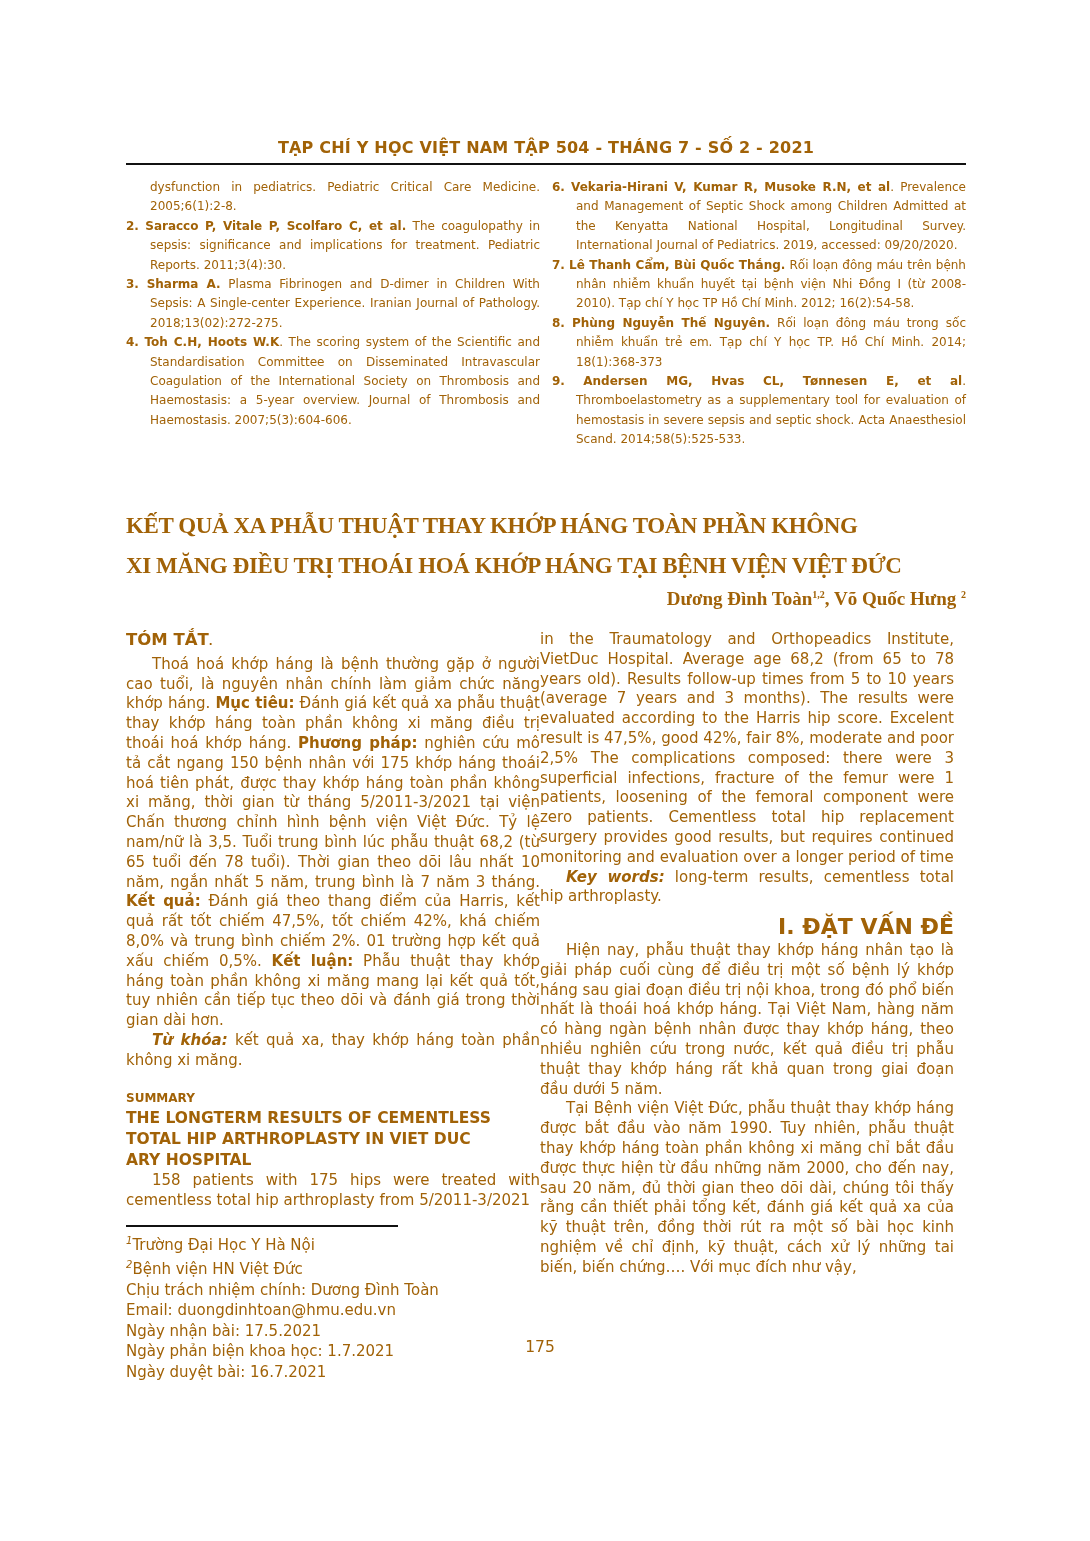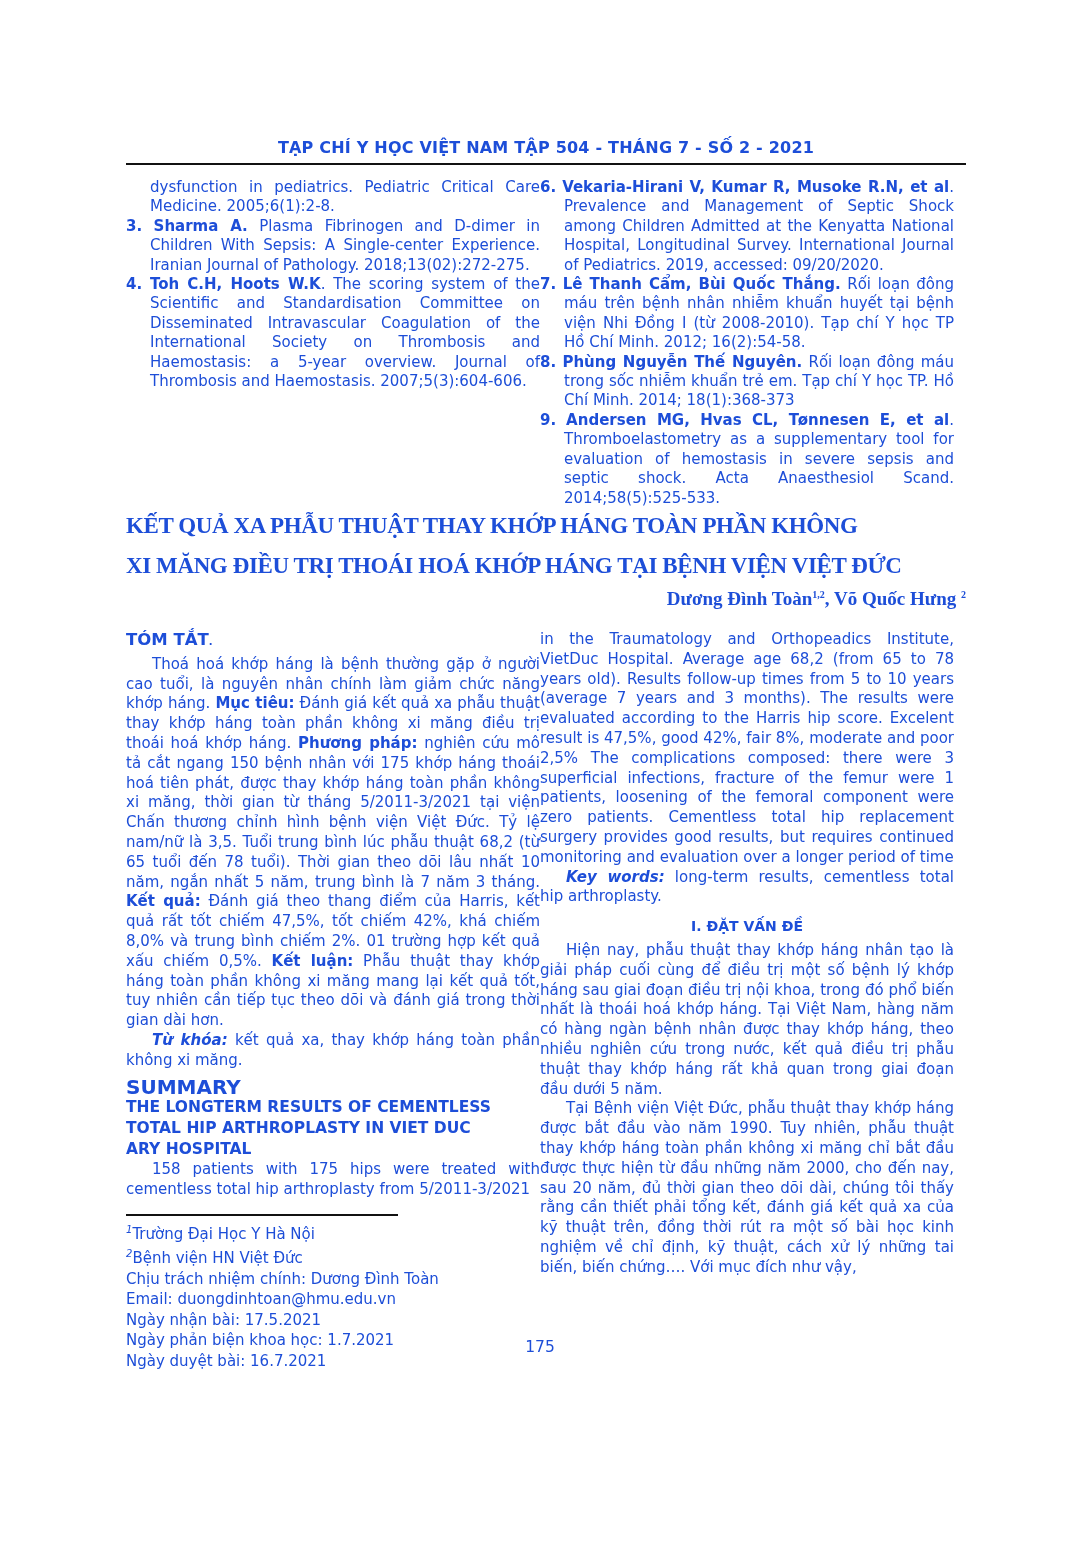--- a/index.html
+++ b/index.html
@@ -1,68 +1,69 @@
 <!DOCTYPE html>
 <html lang="vi"><head>
 <meta charset="utf-8">
 <style>
   html,body{margin:0;padding:0;background:#ffffff;}
-  .page{position:relative;width:1090px;height:1541px;background:#ffffff;color:#1d4ed8;
+  .page{position:relative;width:1090px;height:1541px;background:#ffffff;color:#a16207;
         font-family:"DejaVu Sans",sans-serif;overflow:hidden;}
   .serif{font-family:"Liberation Serif","DejaVu Serif",serif;}
   .b{font-weight:bold;}
   .bi{font-weight:bold;font-style:italic;}
   .i{}
 
   .journal-header{position:absolute;left:126px;top:138px;width:840px;text-align:center;
     font-weight:bold;font-size:16px;letter-spacing:.2px;border-bottom:2px solid #111;
     padding-bottom:6px;}
 
-  .refs{position:absolute;left:126px;top:178px;width:840px;display:flex;
-    font-size:15px;line-height:19.4px;text-align:justify;}
+  .refs{position:absolute;left:126px;top:178px;width:840px;display:flex;gap:12px;
+    font-size:12px;line-height:19.4px;text-align:justify;}
   .refs .col{width:414px;}
   .ref{padding-left:24px;text-indent:-24px;}
   .ref.cont{text-indent:0;}
 
   .title-block{position:absolute;left:126px;top:506px;width:840px;
     font-weight:bold;font-size:23px;line-height:40px;letter-spacing:-0.4px;}
   .title-block div{white-space:nowrap;}
 
   .authors-line{position:absolute;left:126px;top:588px;width:840px;text-align:right;
     font-weight:bold;font-size:19px;}
   .authors-line sup{font-size:10px;}
 
   .main{position:absolute;left:126px;top:630px;width:840px;display:flex;gap:0;
     font-size:15px;line-height:19.8px;text-align:justify;}
   .main .col{width:414px;}
   .h1{font-weight:bold;font-size:16.5px;margin:0 0 3px 0;text-align:left;}
   .h1 .dot{font-size:10px;vertical-align:baseline;}
   p{margin:0;}
   .ind{text-indent:26px;}
-  .summary-title{font-weight:bold;font-size:20px;margin-top:7px;text-align:left;}
+  .summary-title{font-weight:bold;font-size:12px;margin-top:18px;text-align:left;}
   .summary-sub{font-weight:bold;font-size:15.5px;text-align:left;line-height:21px;}
   .footnote{margin-top:14px;}
   .footnote-rule{width:272px;border-top:2px solid #111;margin-bottom:4px;}
   .footnote div{line-height:20.5px;}
   .footnote sup{font-size:10px;font-style:italic;}
-  .section-h{font-weight:bold;font-size:14px;margin:10px 0 4px 0;text-align:center;}
+  .section-h{font-weight:bold;font-size:22px;margin:10px 0 4px 0;text-align:right;}
 
   .page-number{position:absolute;left:126px;top:1338px;width:840px;text-align:center;
     padding-right:12px;box-sizing:border-box;font-size:15.5px;}
 </style>
 </head>
 <body>
 
 <div class="page">
 
   <div class="journal-header">TẠP CHÍ Y HỌC VIỆT NAM TẬP 504 - THÁNG 7 - SỐ 2 - 2021</div>
 
   <div class="refs">
     <div class="col">
       <div class="ref cont"><span>dysfunction in pediatrics. Pediatric Critical Care Medicine. 2005;6(1):2-8.</span></div>
+      <div class="ref"><span class="b">2.</span> <span class="b">Saracco P, Vitale P, Scolfaro C, et al.</span><span> The coagulopathy in sepsis: significance and implications for treatment. Pediatric Reports. 2011;3(4):30.</span></div>
       <div class="ref"><span class="b">3.</span> <span class="b">Sharma A.</span><span> Plasma Fibrinogen and D-dimer in Children With Sepsis: A Single-center Experience. Iranian Journal of Pathology. 2018;13(02):272-275.</span></div>
       <div class="ref"><span class="b">4.</span> <span class="b">Toh C.H, Hoots W.K</span><span>. The scoring system of the Scientific and Standardisation Committee on Disseminated Intravascular Coagulation of the International Society on Thrombosis and Haemostasis: a 5-year overview. Journal of Thrombosis and Haemostasis. 2007;5(3):604-606.</span></div>
     </div>
     <div class="col">
       <div class="ref"><span class="b">6.</span> <span class="b">Vekaria-Hirani V, Kumar R, Musoke R.N, et al</span><span>. Prevalence and Management of Septic Shock among Children Admitted at the Kenyatta National Hospital, Longitudinal Survey. International Journal of Pediatrics. 2019, accessed: 09/20/2020.</span></div>
       <div class="ref"><span class="b">7.</span> <span class="b">Lê Thanh Cẩm, Bùi Quốc Thắng.</span><span> Rối loạn đông máu trên bệnh nhân nhiễm khuẩn huyết tại bệnh viện Nhi Đồng I (từ 2008-2010). Tạp chí Y học TP Hồ Chí Minh. 2012; 16(2):54-58.</span></div>
       <div class="ref"><span class="b">8.</span> <span class="b">Phùng Nguyễn Thế Nguyên.</span><span> Rối loạn đông máu trong sốc nhiễm khuẩn trẻ em. Tạp chí Y học TP. Hồ Chí Minh. 2014; 18(1):368-373</span></div>
       <div class="ref"><span class="b">9.</span> <span class="b">Andersen MG, Hvas CL, Tønnesen E, et al</span><span>. Thromboelastometry as a supplementary tool for evaluation of hemostasis in severe sepsis and septic shock. Acta Anaesthesiol Scand. 2014;58(5):525-533.</span></div>
     </div>
   </div>

